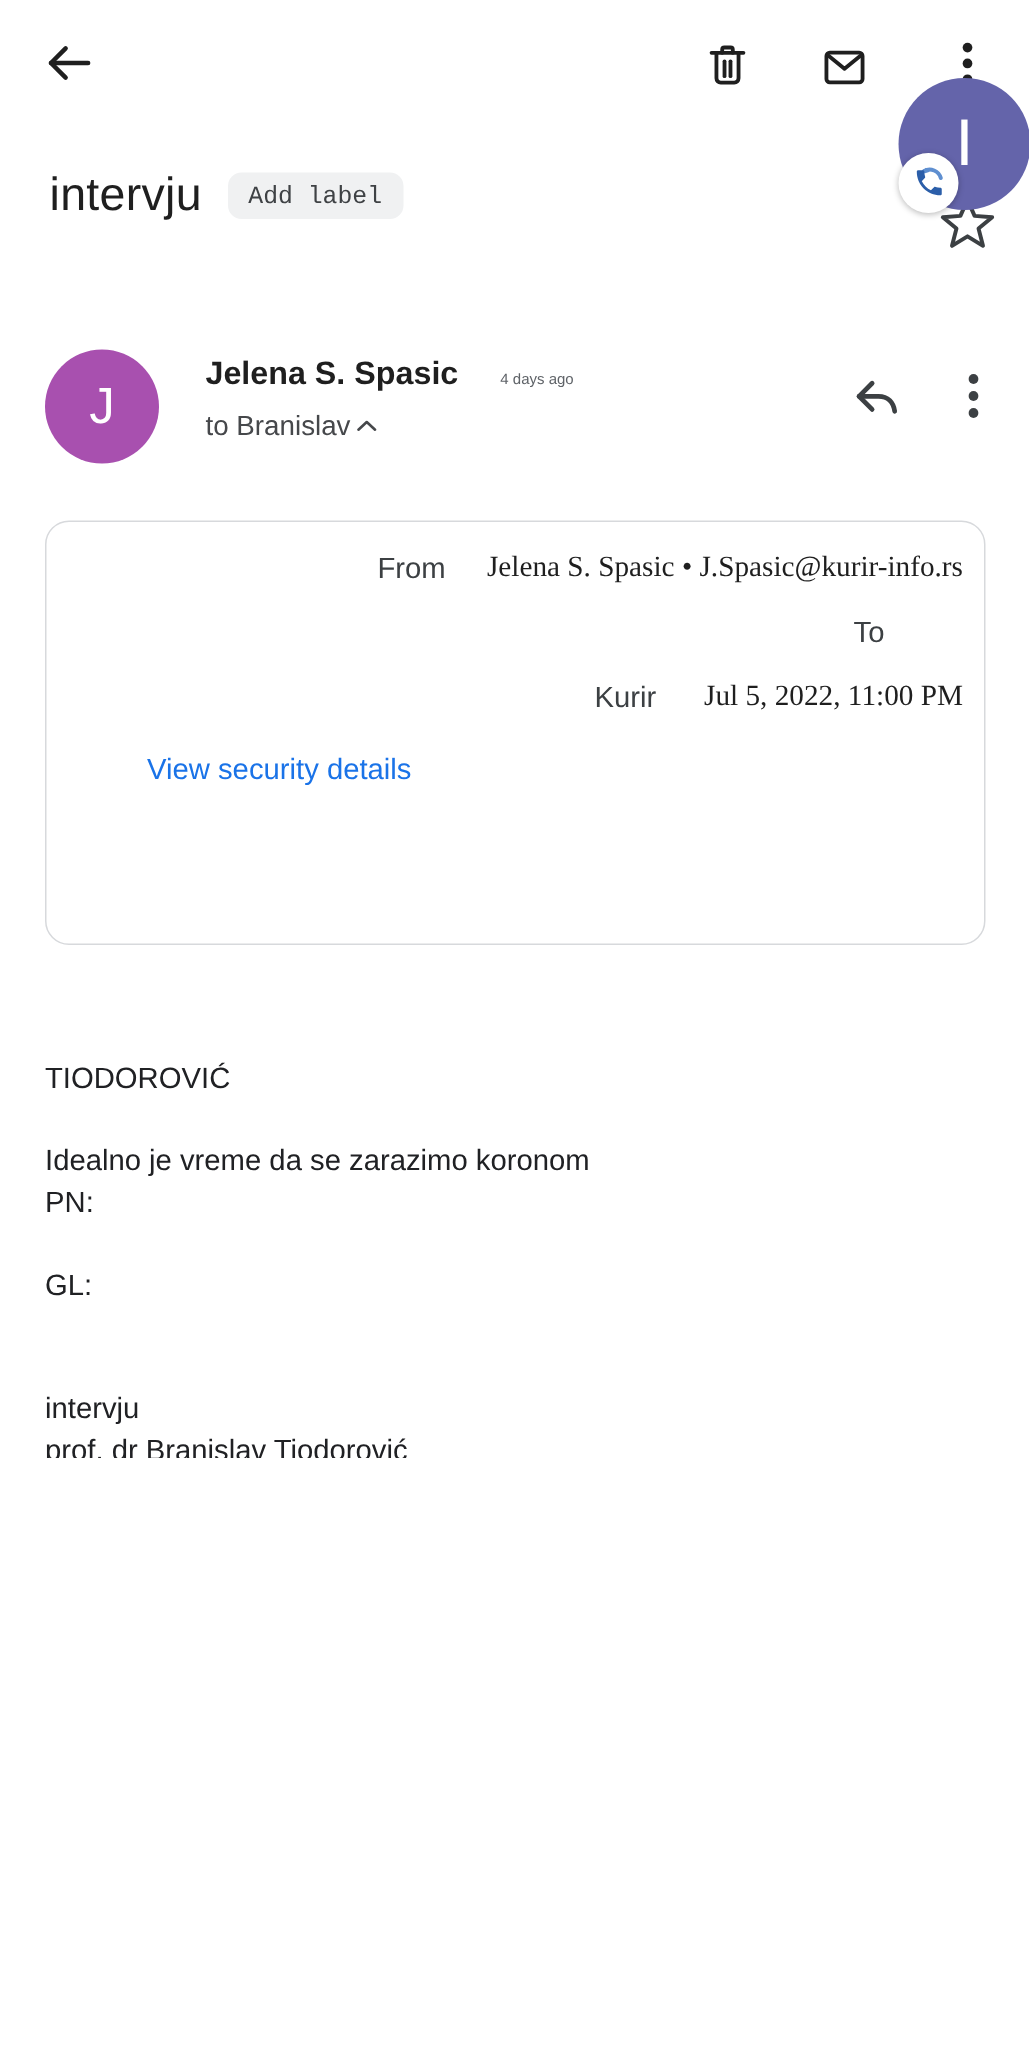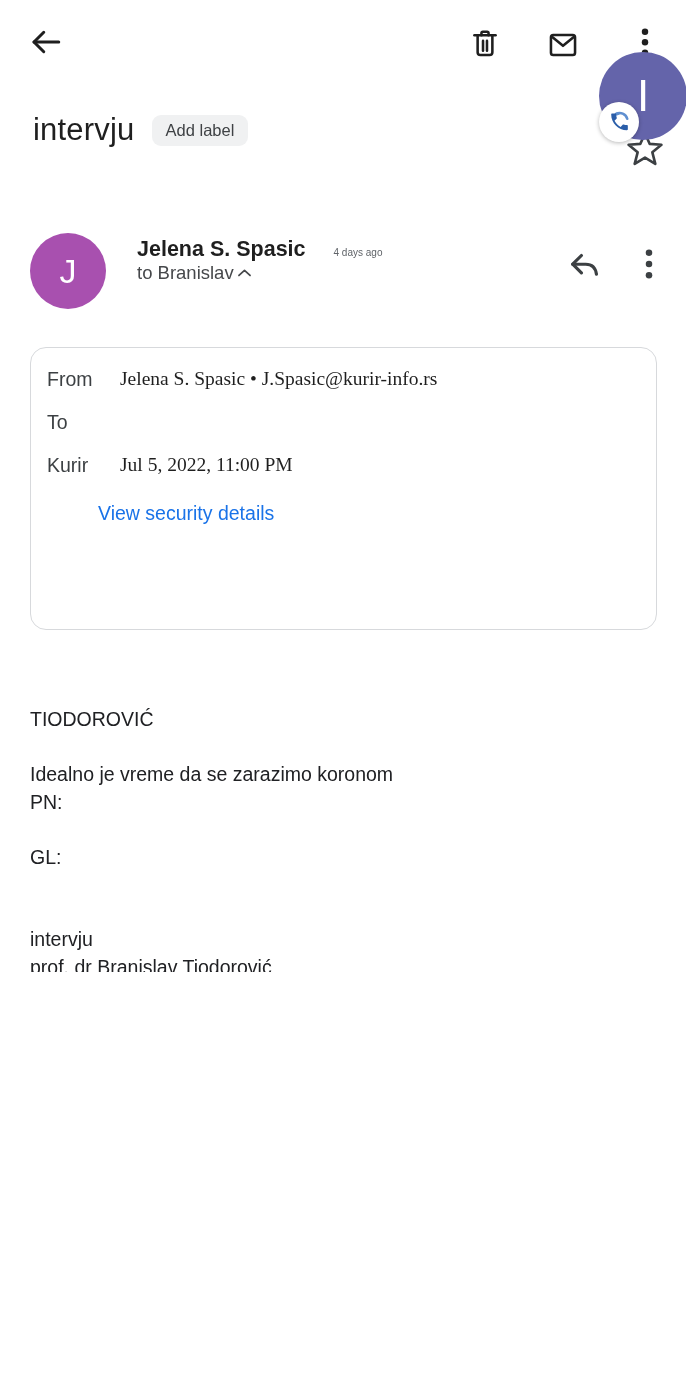--- a/index.html
+++ b/index.html
@@ -32,46 +32,46 @@
     box-shadow:0 1px 4px rgba(0,0,0,.28);
     display:flex; align-items:center; justify-content:center;
   }
 
   
   .subject-row { position:absolute; left:33px; top:112px; display:flex; align-items:center; gap:17px; }
   .subject { font-size:31px; font-weight:400; color:#1f1f1f; letter-spacing:.2px; }
   .chip {
     background:#f0f1f2; border:none; border-radius:9px; padding:6px 14px;
     font-size:16.5px; color:#3f4245; cursor:pointer;
-    font-family:Liberation Sans, sans-serif;
+    font-family:Liberation Mono, monospace;
   }
 
   
   .sender-row { position:absolute; left:30px; top:233px; width:626px; display:flex; }
   .avatar-j {
     width:76px; height:76px; border-radius:50%; background:#a850af; color:#fff;
     display:flex; align-items:center; justify-content:center; font-size:34px;
     border:none; cursor:pointer; flex:0 0 auto;
     font-family:"Liberation Sans", sans-serif;
   }
   .sender-info { margin-left:31px; padding-top:4px; }
   .name-line { display:flex; align-items:baseline; gap:28px; }
   .sender-name { font-size:21.5px; font-weight:bold; color:#1f1f1f; }
   .timestamp { font-size:10px; color:#5f6368; }
-  .recipient-line { display:flex; align-items:center; gap:1px; cursor:pointer; }
+  .recipient-line { margin-top:11px; display:flex; align-items:center; gap:1px; cursor:pointer; }
   .recipient { font-size:18.5px; color:#46484b; }
   .reply-btn { left:564px; top:246px; }
   .more-msg  { left:632px; top:244px; }
 
   
   .details-card {
     position:absolute; left:30px; top:347px; width:627px; height:283px;
     border:1px solid #d7d9dc; border-radius:16px; padding:20px 14px 0 16px;
   }
-  .d-row { display:flex; font-size:19.5px; margin-bottom:20px; }
+  .d-row { display:flex; font-size:19.5px; margin-bottom:20px;justify-content:flex-end; }
   .d-label { width:73px; flex:0 0 auto; color:#3c4043; }
   .d-value { color:#1f1f1f;font-family:Liberation Serif, serif; }
   .to-value { line-height:34px; }
   .redacted {
     display:inline-block; height:17px; border-radius:2px; vertical-align:-2px;
     background-image:
       repeating-linear-gradient(0deg,  rgba(164,164,168,.85) 0 5px, rgba(224,224,226,.85) 5px 10px),
       repeating-linear-gradient(90deg, #b6b6ba 0 6px, #dedee0 6px 12px);
     filter:blur(1px);
   }

